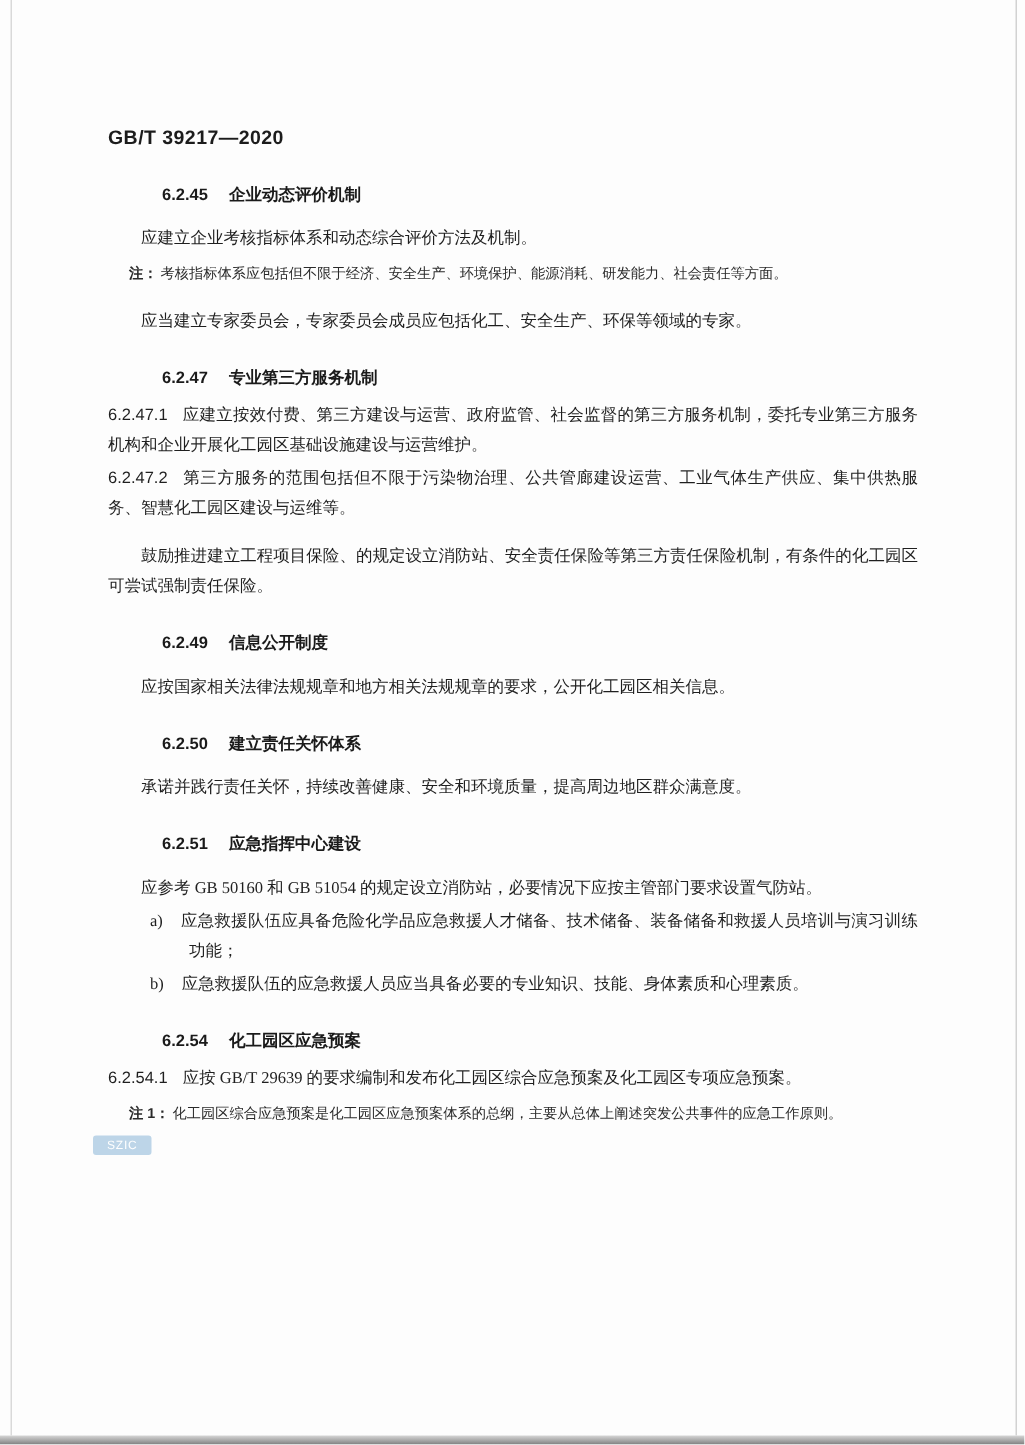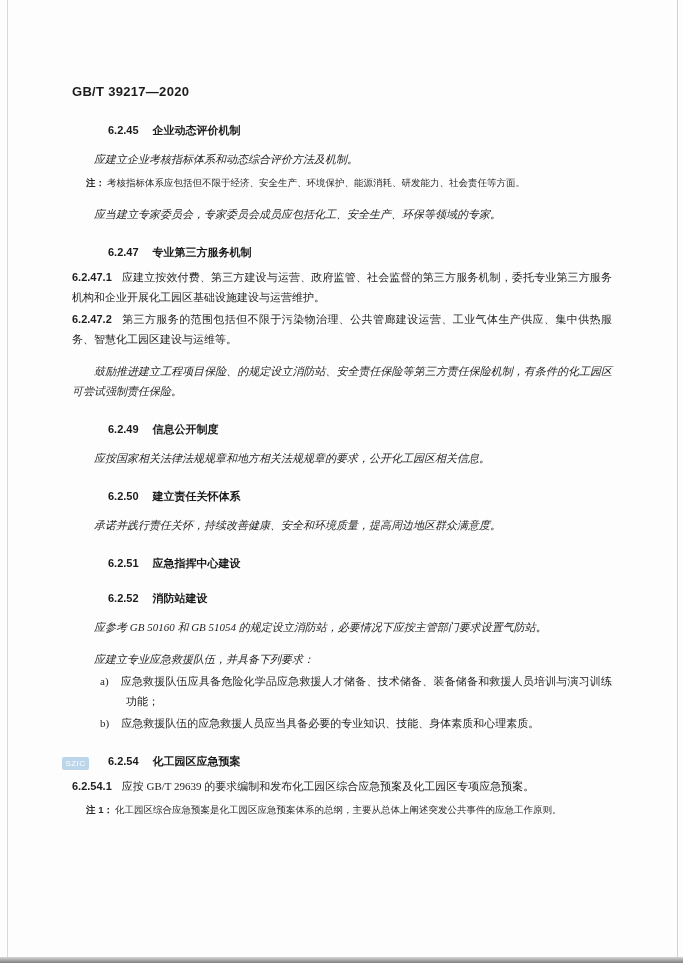--- a/index.html
+++ b/index.html
@@ -32,32 +32,31 @@
     line-height: 14px;
   }
   .clause-heading .num { margin-right: 14px; margin-left: 36px; }
   .para {
     font-size: 11px;
     line-height: 20px;
     margin: 12px 0 0 0;
     text-indent: 2em;
     text-align: justify;
     color: #1f1f1f;
-    font-style: italic;
   }
   .subclause {
     font-size: 11px;
     line-height: 20px;
     margin: 8px 0 0 0;
     text-align: justify;
     color: #1f1f1f;
   }
   .subclause .subnum {
     font-family: "Liberation Sans", "DejaVu Sans", sans-serif;
-    font-weight: bold;
+    font-weight: normal;
     margin-right: 10px;
   }
   .note {
     font-size: 9.5px;
     line-height: 17px;
     margin: 5px 0 0 14px;
     padding-left: 22px;
     text-indent: -22px;
     text-align: justify;
     color: #2a2a2a;
@@ -73,21 +72,21 @@
     margin: 2px 0 0 28px;
     padding-left: 26px;
     text-indent: -26px;
     text-align: justify;
     color: #1f1f1f;
   }
   .list-item .marker { margin-right: 12px; }
   .watermark-stamp {
     position: absolute;
     left: 62px; top: 757px;
-    width: 27px; height: 13px;
+    width: 39px; height: 13px;
     background: #b3cfe5;
     border-radius: 2px;
     color: #ffffff;
     font-family: "Liberation Sans", "DejaVu Sans", sans-serif;
     font-size: 8px;
     line-height: 13px;
     text-align: center;
     letter-spacing: 0.5px;
     opacity: 0.85;
   }
@@ -143,26 +142,22 @@
 
   <div class="clause-heading">
     <span class="num">6.2.50</span><span class="ttl">建立责任关怀体系</span>
   </div>
   <p class="para">承诺并践行责任关怀，持续改善健康、安全和环境质量，提高周边地区群众满意度。</p>
 
   <div class="clause-heading">
     <span class="num">6.2.51</span><span class="ttl">应急指挥中心建设</span>
   </div>
 
-  <div class="clause-heading">
-    <span class="num">6.2.52</span><span class="ttl">消防站建设</span>
-  </div>
   <p class="para">应参考 GB 50160 和 GB 51054 的规定设立消防站，必要情况下应按主管部门要求设置气防站。</p>
 
-  <p class="para">应建立专业应急救援队伍，并具备下列要求：</p>
   <p class="list-item">
     <span class="marker">a)</span><span>应急救援队伍应具备危险化学品应急救援人才储备、技术储备、装备储备和救援人员培训与演习训练功能；</span>
   </p>
   <p class="list-item">
     <span class="marker">b)</span><span>应急救援队伍的应急救援人员应当具备必要的专业知识、技能、身体素质和心理素质。</span>
   </p>
 
   <div class="clause-heading">
     <span class="num">6.2.54</span><span class="ttl">化工园区应急预案</span>
   </div>

